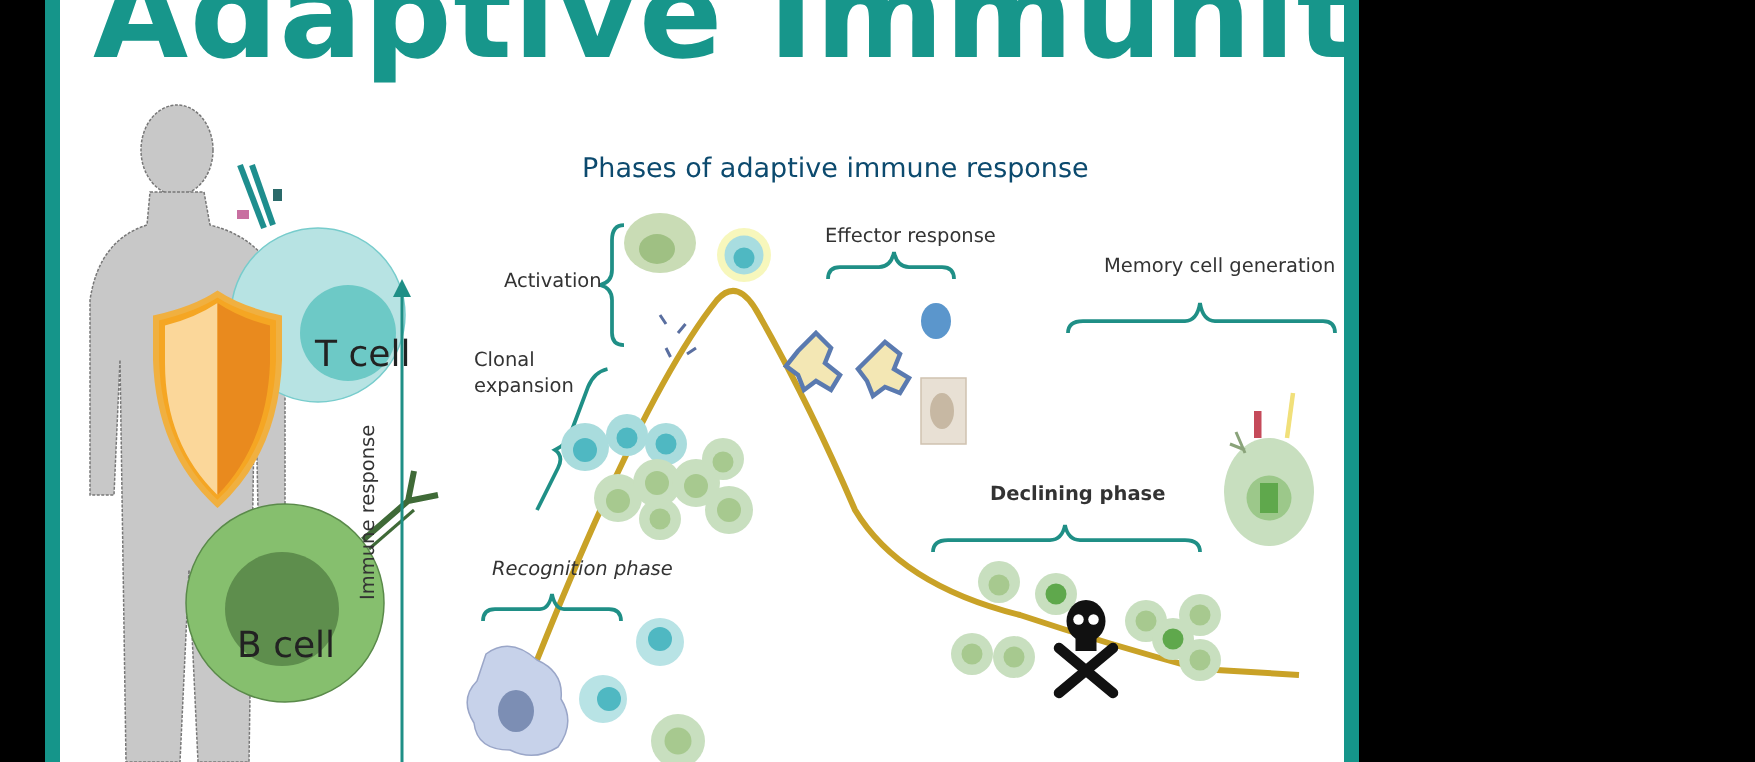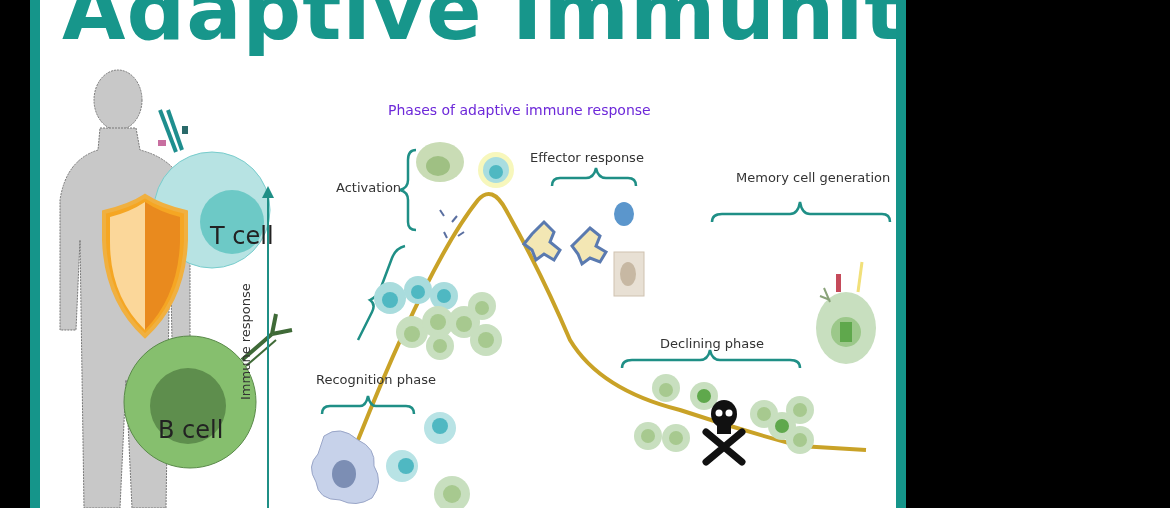--- a/index.html
+++ b/index.html
@@ -1,19 +1,19 @@
 <!DOCTYPE html>
 <html><head>
 <meta charset="utf-8">
 <style>
   html, body { margin:0; padding:0; }
   body { width:1170px; height:508px; background:#000; position:relative; overflow:hidden; font-family:"DejaVu Sans", sans-serif; }
   .slide { position:absolute; left:30px; top:0; width:876px; height:508px; background:#fff; box-sizing:border-box; border-left:10px solid #15958a; border-right:10px solid #15958a; overflow:hidden; }
   .title { position:absolute; left:22px; top:-30px; font-size:82px; font-weight:bold; color:#17968b; letter-spacing:1px; white-space:nowrap; font-family:"DejaVu Sans", sans-serif; line-height:1; }
-  .subtitle { position:absolute; left:348px; top:102px; font-size:14px; color:#6d28d9; white-space:nowrap; }
+  .subtitle { position:absolute; left:348px; top:102px; font-size:18px; color:#0c4a6e; white-space:nowrap; }
   .lbl { position:absolute; font-size:13px; color:#333; white-space:nowrap; }
   .cell-label { position:absolute; font-size:24px; color:#222; }
   svg { position:absolute; left:0; top:0; }
   .yaxis-label { position:absolute; left:198px; top:400px; transform:rotate(-90deg); transform-origin:left top; font-size:13px; color:#333; white-space:nowrap; }
 </style>
 </head>
 <body>
 
 <div class="slide">
   <svg width="856" height="508" viewBox="0 0 856 508">
@@ -146,18 +146,19 @@
   </svg>
 
   <div class="title">Adaptive Immunity</div>
   <div class="subtitle">Phases of  adaptive immune response</div>
 
   <div class="cell-label" style="left:170px; top:222px;">T cell</div>
   <div class="cell-label" style="left:118px; top:398px;margin-top:18px;">B cell</div>
 
   <div class="yaxis-label">Immune response</div>
 
-  <div class="lbl" style="left:276px; top:372px;">Recognition phase</div>
+  <div class="lbl" style="left:288px; top:372px;font-style:italic;">Recognition phase</div>
   <div class="lbl" style="left:286px; top:180px;margin-left:10px;">Activation</div>
-  <div class="lbl" style="left:490px; top:150px;">Effector response</div>
-  <div class="lbl" style="left:620px; top:336px;">Declining phase</div>
+  <div class="lbl" style="left:276px; top:232px; width:70px; white-space:normal; line-height:17px;">Clonal expansion</div>
+  <div class="lbl" style="left:510px; top:150px;">Effector response</div>
+  <div class="lbl" style="left:620px; top:322px;font-weight:bold;">Declining phase</div>
   <div class="lbl" style="left:696px; top:170px;text-align:center;">Memory cell generation</div>
 </div>
 
 </body></html>

